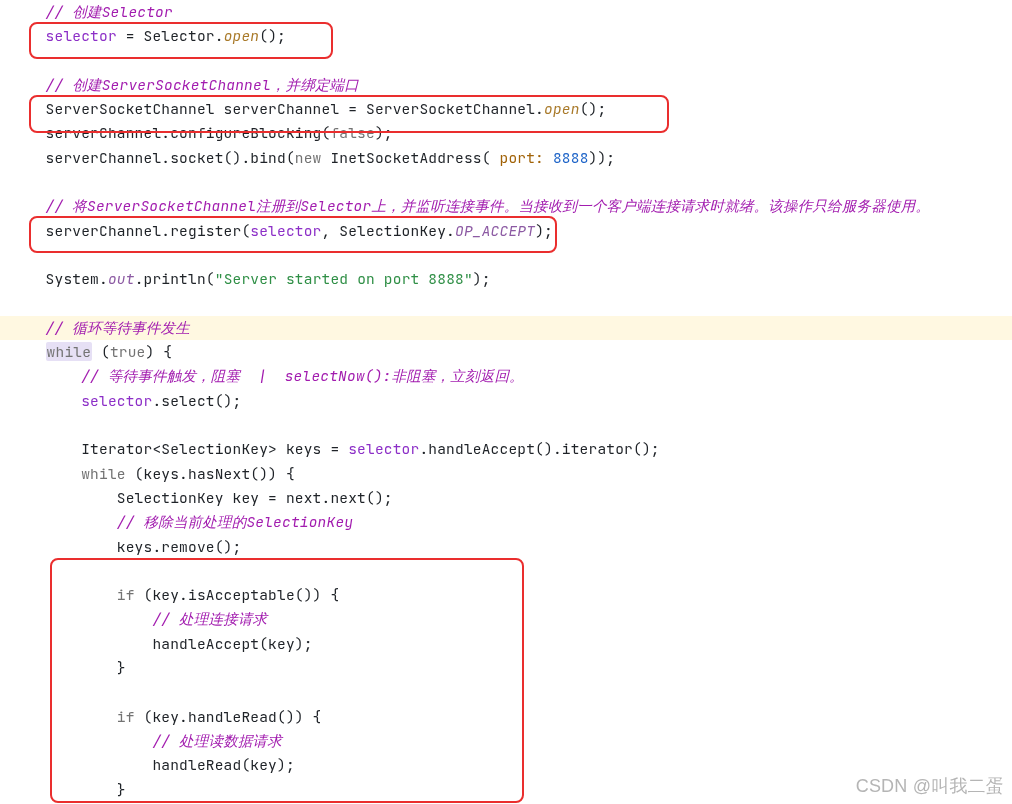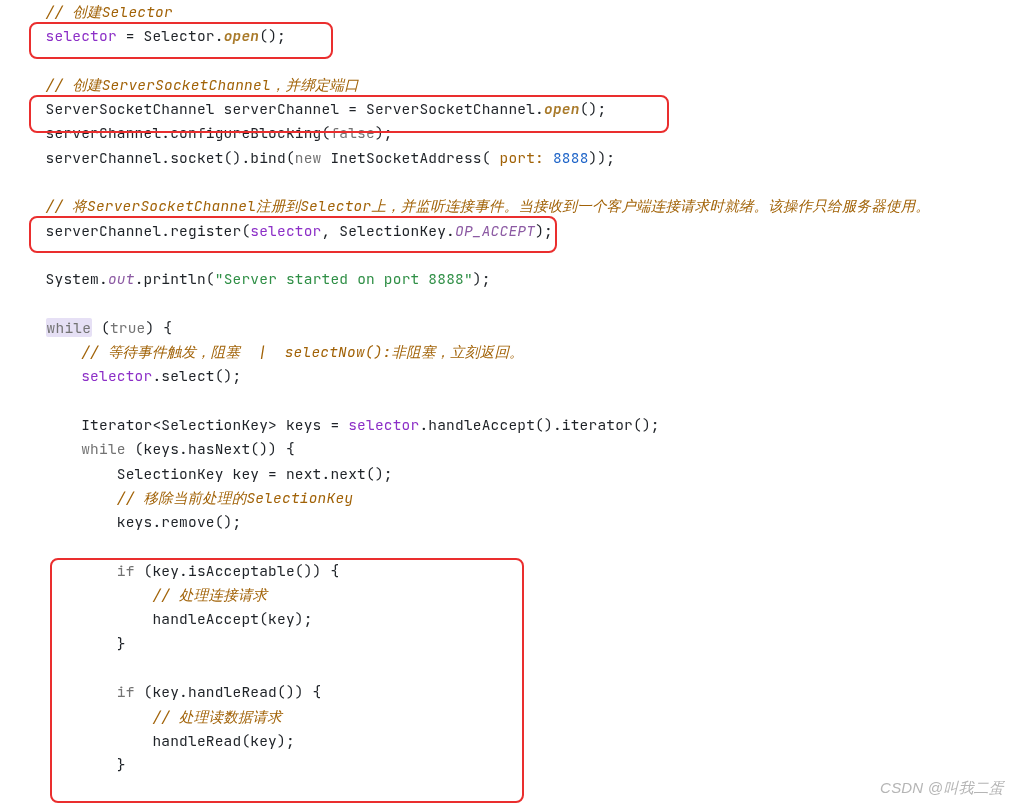--- a/index.html
+++ b/index.html
@@ -15,24 +15,24 @@
     height: 804px;
     overflow: hidden;
   }
   pre {
     margin: 0;
     padding: 0 0 0 10px;
     line-height: 24.3px;
     white-space: pre;
     font-family: inherit;
   }
-  .c  { color: #a16207; font-style: italic; } 
+  .c  { color: #a21caf; font-style: italic; } 
   .kw { color: #737373; }   
   .id { color: #8c2fc7; }     
-  .fn { color: #a97a2a; font-style: italic; font-weight: bold; } 
+  .fn { color: #a97a2a; font-style: italic; } 
   .str{ color: #2f8f46; }     
   .st { color: #8c5aa3; font-style: italic; } 
   .num{ color: #1e64c8; }     
   .hint{ color: #a16207; }    
   .hl-line { background: #fff8e1; display: block; margin-left:-10px; padding-left:10px; }
   .hl-word { background: #e6e0f5; border-radius:2px; padding:0 1px; }
 
   .redbox {
     position: absolute;
     border: 2.5px solid #ea2e2e;
@@ -42,42 +42,41 @@
   .rb1 { left: 29px;  top: 22px;  width: 300px; height: 33px; }
   .rb2 { left: 29px;  top: 95px;  width: 636px; height: 34px; }
   .rb3 { left: 29px;  top: 216px; width: 524px; height: 33px; }
   .rb4 { left: 50px;  top: 558px; width: 470px; height: 241px; }
 
   .watermark {
     position: absolute;
     right: 8px;
     bottom: 6px;
     color: #b5b5b5;
-    font-size: 15px;
+    font-size: 18px;
     font-family: -apple-system, sans-serif;
-    font-style: italic;
   }
 </style>
 </head>
 <body>
 
 <pre>    <span class="c">// 创建Selector</span>
     <span class="id">selector</span><span> = Selector.</span><span class="fn">open</span><span>();</span>
 
     <span class="c">// 创建ServerSocketChannel，并绑定端口</span>
     <span>ServerSocketChannel serverChannel = ServerSocketChannel.</span><span class="fn">open</span><span>();</span>
     <span>serverChannel.configureBlocking(</span><span class="kw">false</span><span>);</span>
     <span>serverChannel.socket().bind(</span><span class="kw">new</span><span> InetSocketAddress(</span><span class="hint"> port: </span><span class="num">8888</span><span>));</span>
 
     <span class="c">// 将ServerSocketChannel注册到Selector上，并监听连接事件。当接收到一个客户端连接请求时就绪。该操作只给服务器使用。</span>
     <span>serverChannel.register(</span><span class="id">selector</span><span>, SelectionKey.</span><span class="st">OP_ACCEPT</span><span>);</span>
 
     <span>System.</span><span class="st">out</span><span>.println(</span><span class="str">"Server started on port 8888"</span><span>);</span>
 
-    <span class="hl-word kw">while</span><span> (</span><span class="kw">true</span><span>) {</span>
+<span class="hl-line">    <span class="c">// 循环等待事件发生</span></span>    <span class="hl-word kw">while</span><span> (</span><span class="kw">true</span><span>) {</span>
         <span class="c">// 等待事件触发，阻塞  |  selectNow():非阻塞，立刻返回。</span>
         <span class="id">selector</span><span>.select();</span>
 
         <span>Iterator&lt;SelectionKey&gt; keys = </span><span class="id">selector</span><span>.handleAccept().iterator();</span>
         <span class="kw">while</span><span> (keys.hasNext()) {</span>
             <span>SelectionKey key = next.next();</span>
             <span class="c">// 移除当前处理的SelectionKey</span>
             <span>keys.remove();</span>
 
             <span class="kw">if</span><span> (key.isAcceptable()) {</span>

